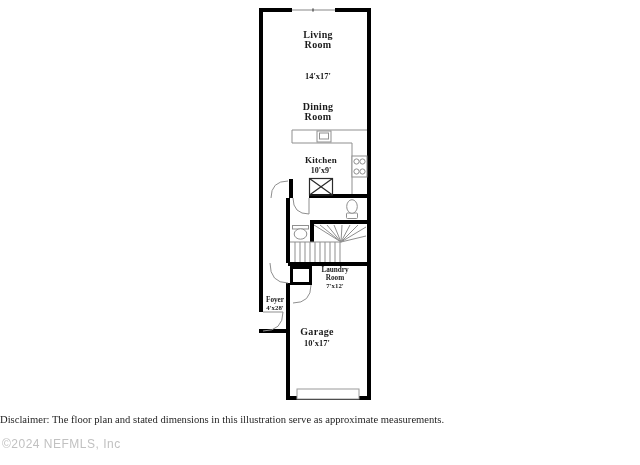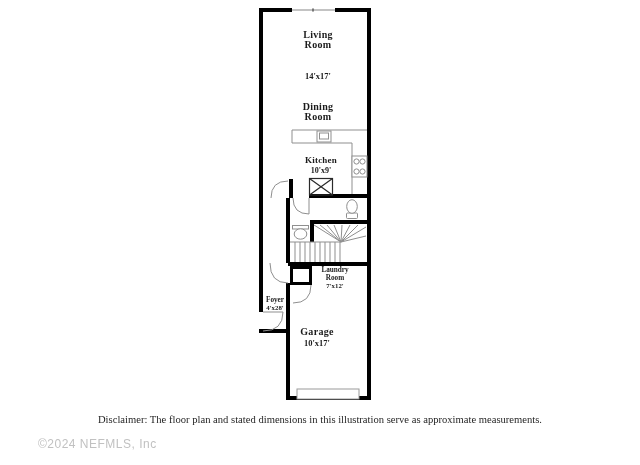--- a/index.html
+++ b/index.html
@@ -16,28 +16,28 @@
   .room-dims    { font-size:8.5px; }
   .room-name-md { font-size:9px;  letter-spacing:.2px; }
   .room-dims-md { font-size:8px; }
   .room-name-sm { font-size:7.2px; }
   .room-dims-sm { font-size:6.8px; }
   .wall   { fill:#000; }
   .thin   { stroke:#8f8f8f; stroke-width:1; fill:none; }
   .thin-f { stroke:#8f8f8f; stroke-width:1; fill:#ffffff; }
   .xline  { stroke:#2a2a2a; stroke-width:1.2; fill:none; }
   .disclaimer {
-    position:absolute; top:413px; left:0; width:640px; text-align:center;
+    position:absolute; top:413px; left:0; width:640px; 
     font-size:10.6px; line-height:13.5px; color:#1f1f1f;
     font-family:"Liberation Serif", serif;
   }
   .watermark {
     position:absolute; top:437px; left:2px;
     font-family:"Liberation Sans", sans-serif;
-    font-size:12px; letter-spacing:.5px; color:#c1c1c1;margin-left:36px;
+    font-size:12px; letter-spacing:.5px; color:#c1c1c1;
   }
 </style>
 </head>
 <body>
 
 <svg class="plan-svg" width="640" height="465" viewBox="0 0 640 465">
 
   <g shape-rendering="crispEdges">
     <rect class="wall" x="259" y="8" width="33" height="4"></rect>
     <rect class="wall" x="335" y="8" width="36" height="4"></rect>

